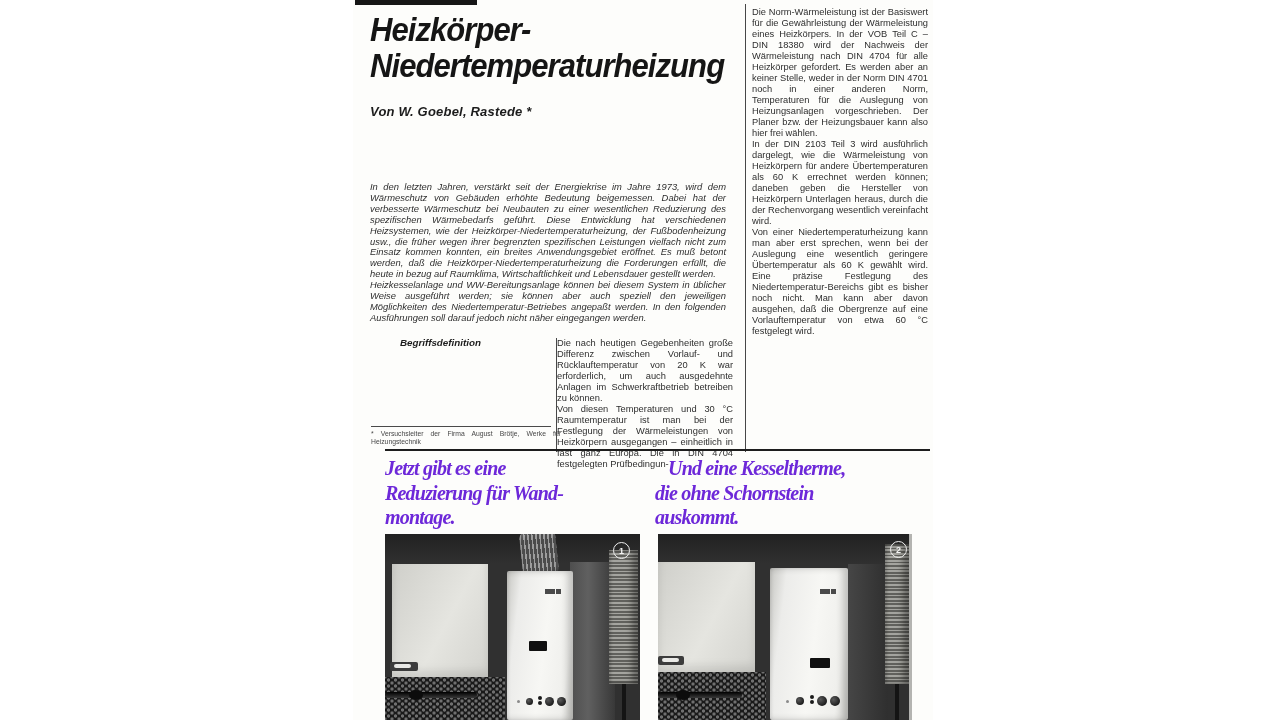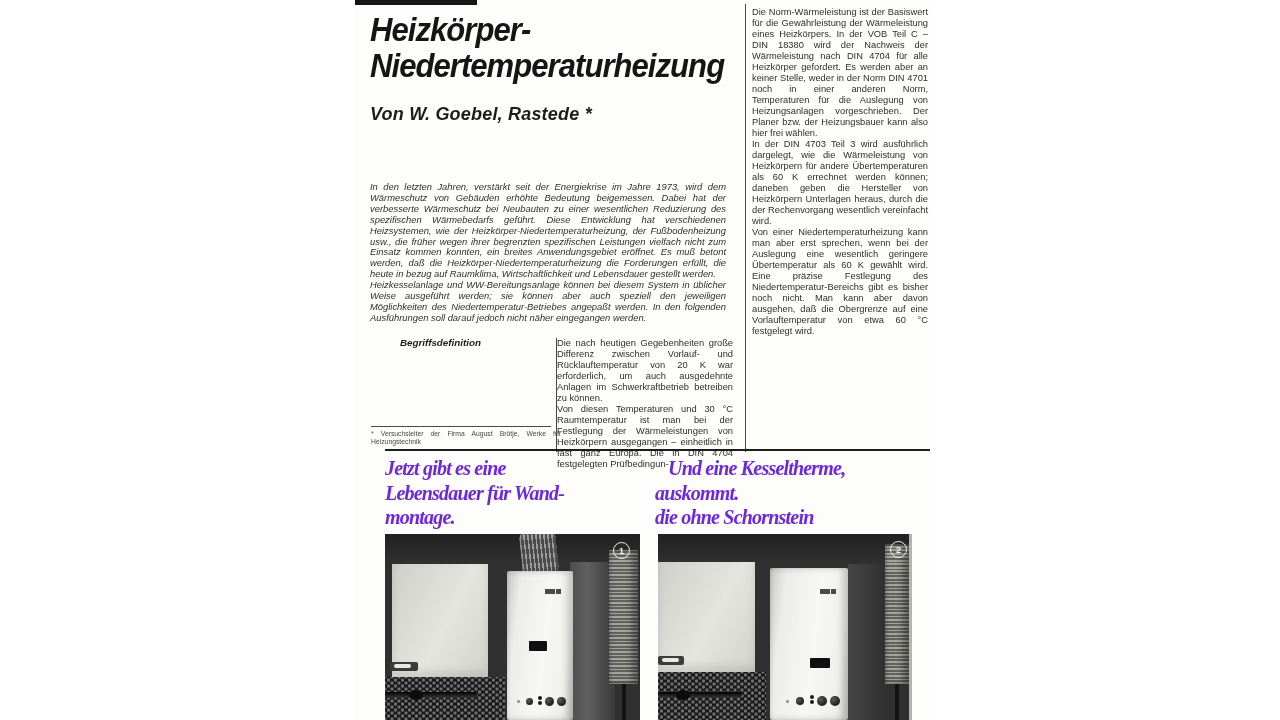--- a/index.html
+++ b/index.html
@@ -4,21 +4,21 @@
 <style>
   html,body{margin:0;padding:0;background:#ffffff;}
   .canvas{position:relative;width:1280px;height:720px;background:#ffffff;overflow:hidden;
           font-family:"Liberation Sans","DejaVu Sans",sans-serif;}
   .page{position:absolute;left:353px;top:0;width:580px;height:720px;background:#fdfdfb;}
 
   .masthead-bar{position:absolute;left:2px;top:0;width:122px;height:5px;background:#161616;}
 
   .title{position:absolute;left:17px;top:12px;color:#151515;font-weight:bold;font-style:italic;
          font-size:33px;line-height:36px;letter-spacing:-1px;transform:scaleX(0.94);transform-origin:left top;white-space:nowrap;}
-  .byline{position:absolute;left:17px;top:104px;font-size:18px;font-weight:bold;font-style:italic;color:#1c1c1c;letter-spacing:0.2px;}
+  .byline{position:absolute;left:17px;top:104px;font-size:13px;font-weight:bold;font-style:italic;color:#1c1c1c;letter-spacing:0.2px;}
 
   .bodycol{color:#2e2e2e;font-size:9.3px;line-height:11px;text-align:justify;hyphens:auto;-webkit-hyphens:auto;}
   .bodycol p{margin:0;}
   .intro{position:absolute;left:17px;top:182px;width:356px;font-style:italic;font-size:9.4px;line-height:10.9px;}
   .leftcol{position:absolute;left:17px;top:337px;width:182px;margin-left:30px;}
   .midcol{position:absolute;left:204px;top:338px;width:176px;}
   .rightcol{position:absolute;left:399px;top:7px;width:176px;}
   .sect-head{font-weight:bold;font-style:italic;font-size:9.8px;margin:0 0 2px 0;color:#1d1d1d;}
 
   .vrule{position:absolute;width:1px;background:#474747;}
@@ -87,42 +87,42 @@
       <p class="sect-head">Begriffsdefinition</p>
     </div>
 
     <div class="midcol bodycol">
       <p>Die nach heutigen Gegebenheiten große Differenz zwischen Vorlauf- und Rücklauftemperatur von 20 K war erforderlich, um auch ausgedehnte Anlagen im Schwerkraftbetrieb betreiben zu können.</p>
       <p>Von diesen Temperaturen und 30 °C Raumtemperatur ist man bei der Festlegung der Wärmeleistungen von Heizkörpern ausgegangen – einheitlich in fast ganz Europa. Die in DIN 4704 festgelegten Prüfbedingun-</p>
     </div>
 
     <div class="rightcol bodycol">
       <p>Die Norm-Wärmeleistung ist der Basiswert für die Gewährleistung der Wärmeleistung eines Heizkörpers. In der VOB Teil C – DIN 18380 wird der Nachweis der Wärmeleistung nach DIN 4704 für alle Heizkörper gefordert. Es werden aber an keiner Stelle, weder in der Norm DIN 4701 noch in einer anderen Norm, Temperaturen für die Auslegung von Heizungsanlagen vorgeschrieben. Der Planer bzw. der Heizungsbauer kann also hier frei wählen.</p>
-      <p>In der DIN 4703 Teil 3 wird ausführlich dargelegt, wie die Wärmeleistung von Heizkörpern für andere Übertemperaturen als 60 K errechnet werden können; daneben geben die Hersteller von Heizkörpern Unterlagen heraus, durch die der Rechenvorgang wesentlich vereinfacht wird.</p>
+      <p>In der DIN 2103 Teil 3 wird ausführlich dargelegt, wie die Wärmeleistung von Heizkörpern für andere Übertemperaturen als 60 K errechnet werden können; daneben geben die Hersteller von Heizkörpern Unterlagen heraus, durch die der Rechenvorgang wesentlich vereinfacht wird.</p>
       <p>Von einer Niedertemperaturheizung kann man aber erst sprechen, wenn bei der Auslegung eine wesentlich geringere Übertemperatur als 60 K gewählt wird. Eine präzise Festlegung des Niedertemperatur-Bereichs gibt es bisher noch nicht. Man kann aber davon ausgehen, daß die Obergrenze auf eine Vorlauftemperatur von etwa 60 °C festgelegt wird.</p>
     </div>
 
     <div class="vrule" style="left:203px;top:338px;height:114px;"></div>
     <div class="vrule" style="left:392px;top:4px;height:448px;"></div>
 
     <div class="footnote-rule"></div>
     <div class="footnote">* Versuchsleiter der Firma August Brötje, Werke für Heizungstechnik</div>
 
     <div class="ad-rule"></div>
 
     <div class="ad-head" style="left:32px;top:456px;">
       <div>Jetzt gibt es eine</div>
-      <div>Lebensdauer für Wand-</div>
+      <div>Reduzierung für Wand-</div>
       <div>montage.</div>
     </div>
 
     <div class="ad-head" style="left:302px;top:456px;">
       <div class="l1-indent">Und eine Kesseltherme,</div>
+      <div>die ohne Schornstein</div>
       <div>auskommt.</div>
-      <div>die ohne Schornstein</div>
     </div>
   </div>
 
   <div class="photo photo-left">
     <div class="ceiling"></div>
     <div class="wallpatch" style="left:185px;top:28px;width:45px;height:158px;background:linear-gradient(90deg,#4e4e4e,#606060 40%,#383838);"></div>
 
     <div class="cabinet" style="left:7px;top:30px;width:96px;height:113px;"></div>
     <div class="cab-handle" style="left:5px;top:128px;width:28px;height:9px;">
         <span class="pill"></span>

